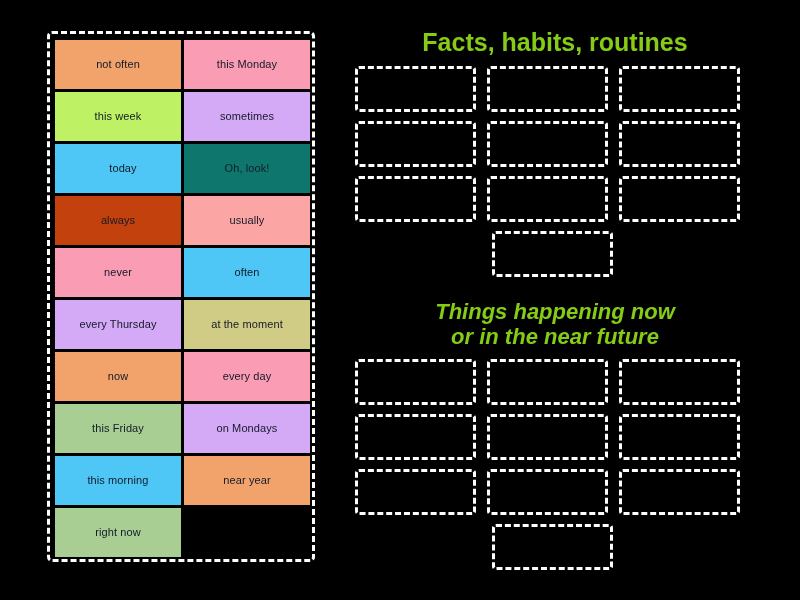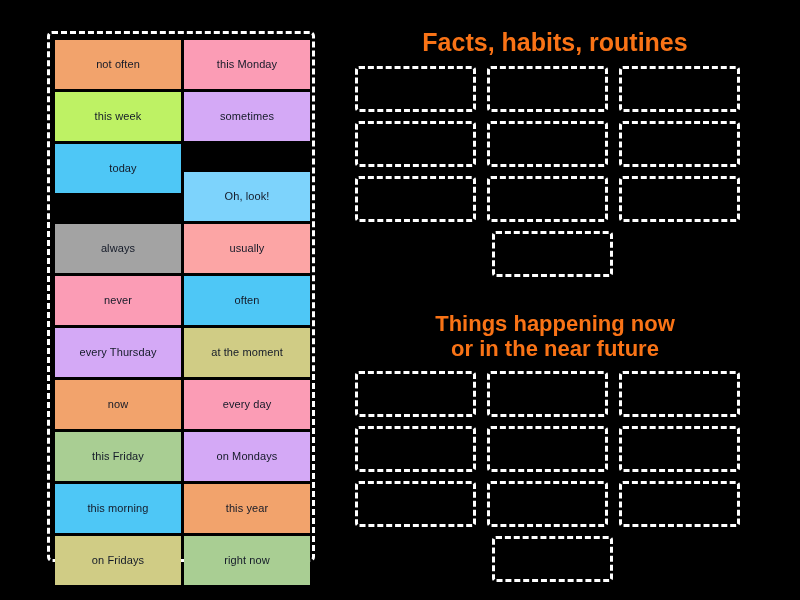--- a/index.html
+++ b/index.html
@@ -52,24 +52,24 @@
     user-select: none;
   }
 
   
   .panel {
     position: absolute;
     left: 355px;
     width: 400px;
   }
   #panel-facts   { top: 28px; }
-  #panel-things  { top: 312px; }
+  #panel-things  { top: 300px; font-style: italic; }
 
   .panel-title {
-    color: #f97316;
+    color: #84cc16;
     font-size: 25px;
     font-weight: bold;
     text-align: center;
     line-height: 1.12;
     margin: 0 0 10px 0;
     user-select: none;
   }
   #panel-things .panel-title { font-size: 22px; }
 
   .zone-grid {
@@ -97,34 +97,33 @@
 </head>
 <body>
 
 <div id="tile-tray">
   <div id="tile-grid">
       <div class="tile" style="background: rgb(242, 163, 108);">not often</div>
       <div class="tile" style="background: rgb(251, 156, 181);">this Monday</div>
       <div class="tile" style="background: #bef264;">this week</div>
       <div class="tile" style="background: rgb(212, 169, 246);">sometimes</div>
       <div class="tile" style="background: rgb(78, 199, 246); padding-left: 14px;">today</div>
-      <div class="tile" style="background: #7dd3fc; margin-top: 28px;">Oh, look!</div>
-      <div class="tile" style="background: #a3a3a3;">always</div>
+      <div class="tile" style="background: #0f766e;">Oh, look!</div>
+      <div class="tile" style="background: #c2410c;">always</div>
       <div class="tile" style="background: #fca5a5;">usually</div>
       <div class="tile" style="background: rgb(251, 156, 181);">never</div>
       <div class="tile" style="background: rgb(78, 199, 246);">often</div>
       <div class="tile" style="background: rgb(212, 169, 246);">every Thursday</div>
       <div class="tile" style="background: rgb(208, 204, 133);">at the moment</div>
       <div class="tile" style="background: rgb(242, 163, 108);">now</div>
       <div class="tile" style="background: rgb(251, 156, 181);">every day</div>
       <div class="tile" style="background: rgb(169, 206, 147);">this Friday</div>
       <div class="tile" style="background: rgb(212, 169, 246);">on Mondays</div>
       <div class="tile" style="background: rgb(78, 199, 246);">this morning</div>
-      <div class="tile" style="background: rgb(242, 163, 108);">this year</div>
-      <div class="tile" style="background: rgb(208, 204, 133);">on Fridays</div>
+      <div class="tile" style="background: rgb(242, 163, 108);">near year</div>
       <div class="tile" style="background: rgb(169, 206, 147);">right now</div>
     </div>
 </div>
 
 <div class="panel" id="panel-facts">
   <div class="panel-title">Facts, habits, routines</div>
   <div class="zone-grid">
       <div class="zone"></div>
       <div class="zone"></div>
       <div class="zone"></div>

